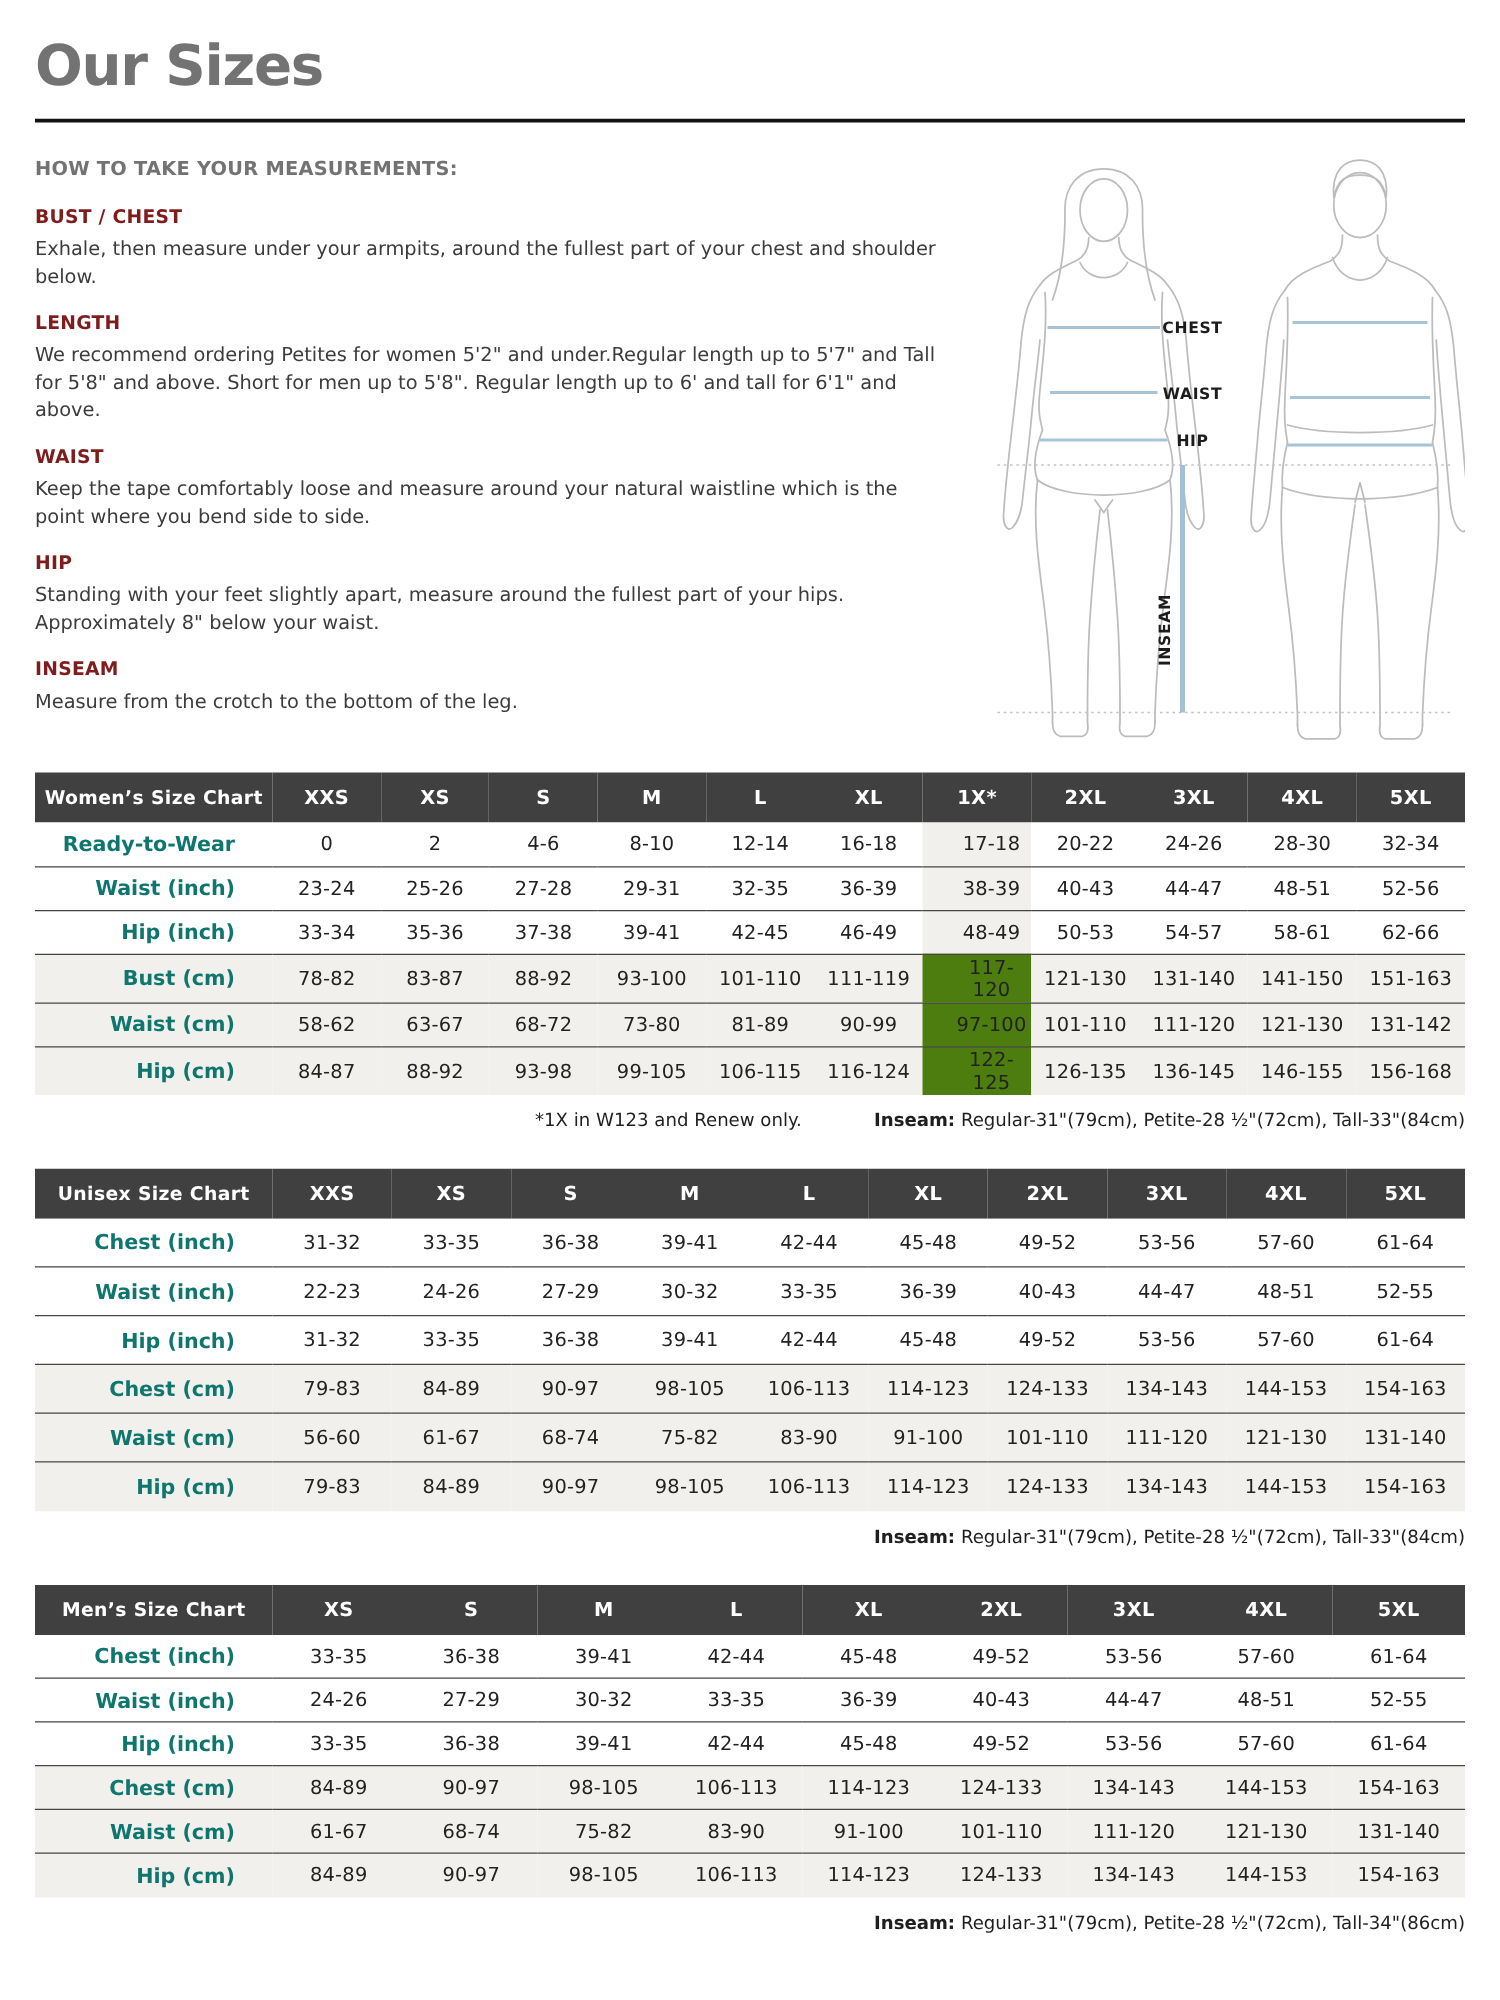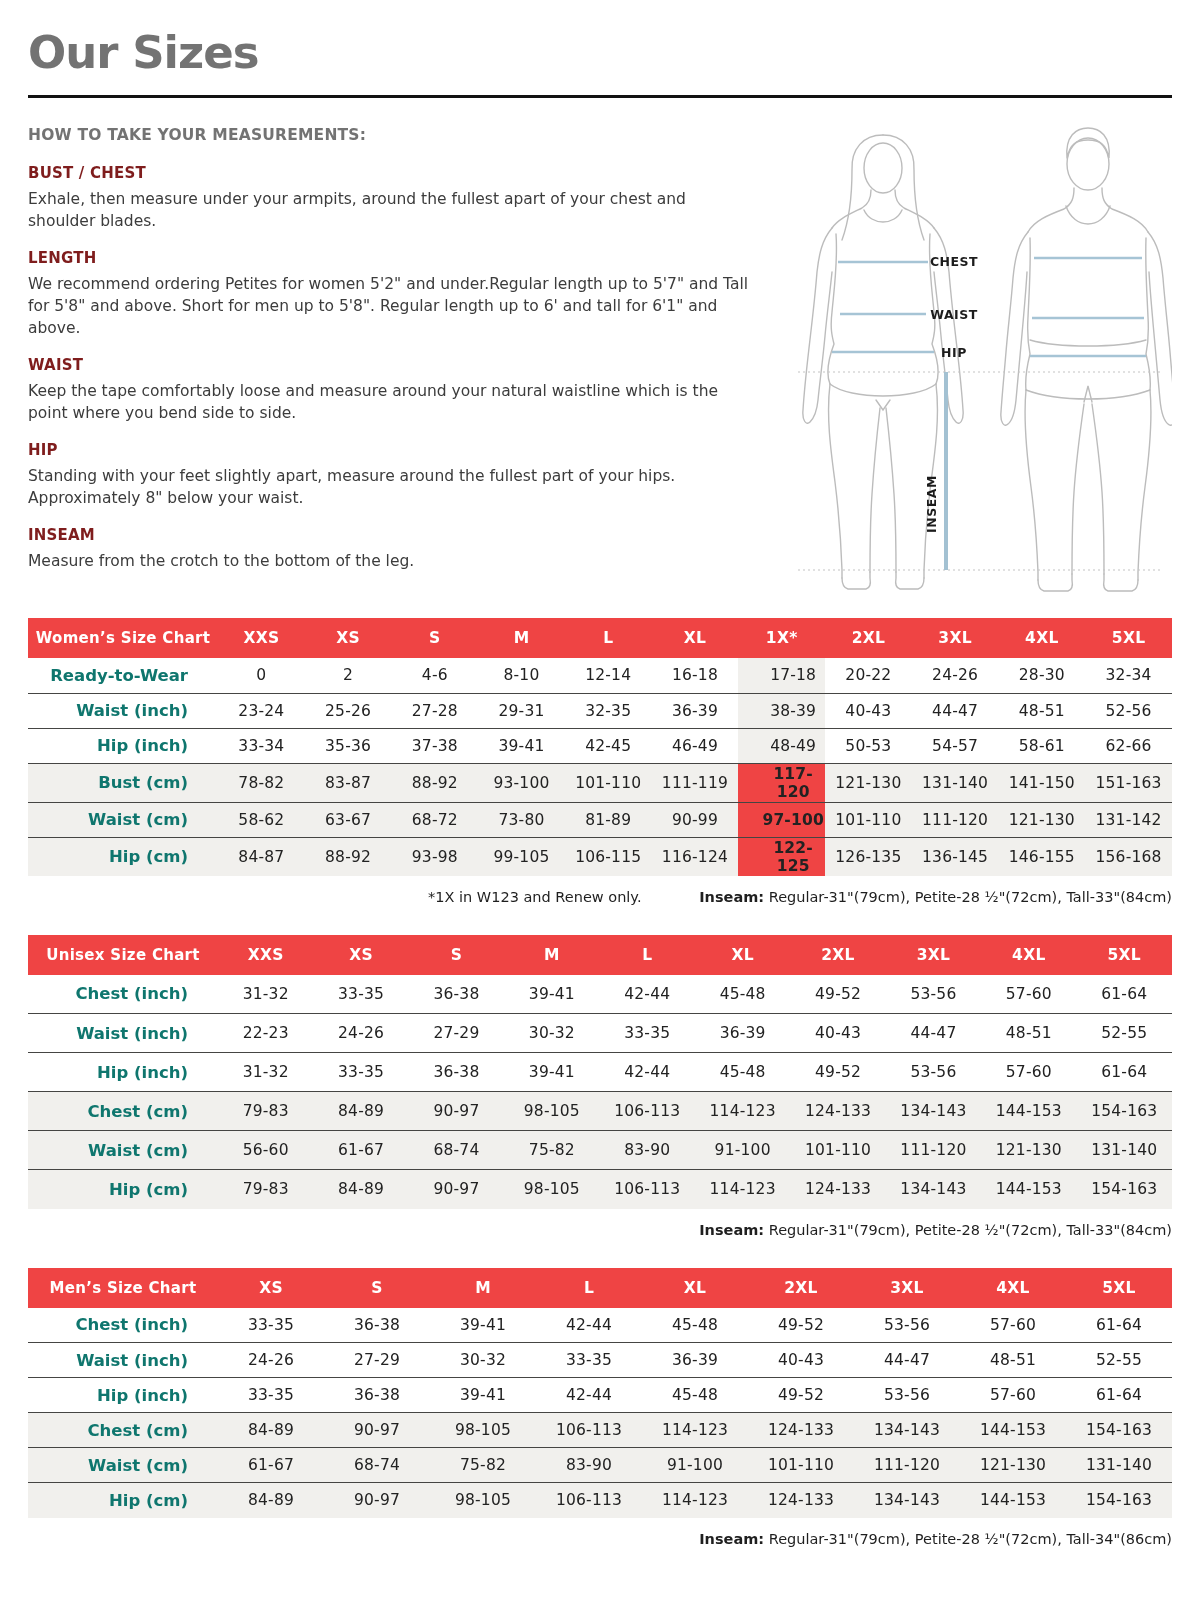--- a/index.html
+++ b/index.html
@@ -13,50 +13,50 @@
   .sec{margin-bottom:17px;}
   .sec h3{font-size:15px;font-weight:800;color:#7f1d1d;margin:0 0 6px;letter-spacing:.2px;}
   .sec p{margin:0;font-size:15.5px;line-height:1.42;color:#3c3c3c;max-width:730px;}
   .figure-wrap{flex:1;display:flex;justify-content:flex-end;}
   .figure-wrap svg{display:block;margin-top:0;}
   .diagram-label{font-size:12.5px;font-weight:700;fill:#1c1c1c;letter-spacing:.5px;}
   
   .tables{margin-top:22px;}
   .table-block{margin-bottom:30px;}
   table{border-collapse:collapse;table-layout:fixed;width:100%;}
-  thead th{background:#ef4444;color:#fff;font-size:15.5px;font-weight:700;height:38px;letter-spacing:.3px;}
+  thead th{background:#404040;color:#fff;font-size:15.5px;font-weight:700;height:38px;letter-spacing:.3px;}
   thead th.corner{font-size:15px;}
   tbody tr{height:35px;}
   .rh-tall tbody tr{height:39px;}
   tbody tr + tr{border-top:1px solid #454543;}
   tbody th{text-align:right;padding-right:30px;font-size:16.5px;font-weight:800;color:#0f766e;background:#fff;}
   tbody td{text-align:center;font-size:15.5px;color:#222;letter-spacing:.2px;background:#fff;}
   tr.tint th,tr.tint td{background:#f1f0ed;}
   td.hl{background:#f1f0ed;padding-left:24px;}
-  tr.tint td.hl{background:#ef4444;font-weight:bold;}
+  tr.tint td.hl{background:#4d7c0f;}
   .footnote{display:flex;align-items:baseline;margin-top:13px;font-size:14.5px;color:#1f1f1f;}
   .fn-left{margin-left:400px;}
   .fn-right{margin-left:auto;}
   .fn-right b{font-weight:800;}
 </style>
 </head>
 <body>
 
 <div class="page">
 
   <h1 class="page-title">Our Sizes</h1>
   <div class="title-rule"></div>
 
   <div class="top">
     <div class="copy">
       <div class="how-heading">HOW TO TAKE YOUR MEASUREMENTS:</div>
 
       <div class="sec">
         <h3>BUST / CHEST</h3>
-        <p>Exhale, then measure under your armpits, around the fullest apart of your chest and shoulder blades.</p>
+        <p>Exhale, then measure under your armpits, around the fullest part of your chest and shoulder below.</p>
       </div>
       <div class="sec">
         <h3>LENGTH</h3>
         <p>We recommend ordering Petites for women 5'2" and under.Regular length up to 5'7" and Tall for 5'8" and above. Short for men up to 5'8". Regular length up to 6' and tall for 6'1" and above.</p>
       </div>
       <div class="sec">
         <h3>WAIST</h3>
         <p>Keep the tape comfortably loose and measure around your natural waistline which is the point where you bend side to side.</p>
       </div>
       <div class="sec">

